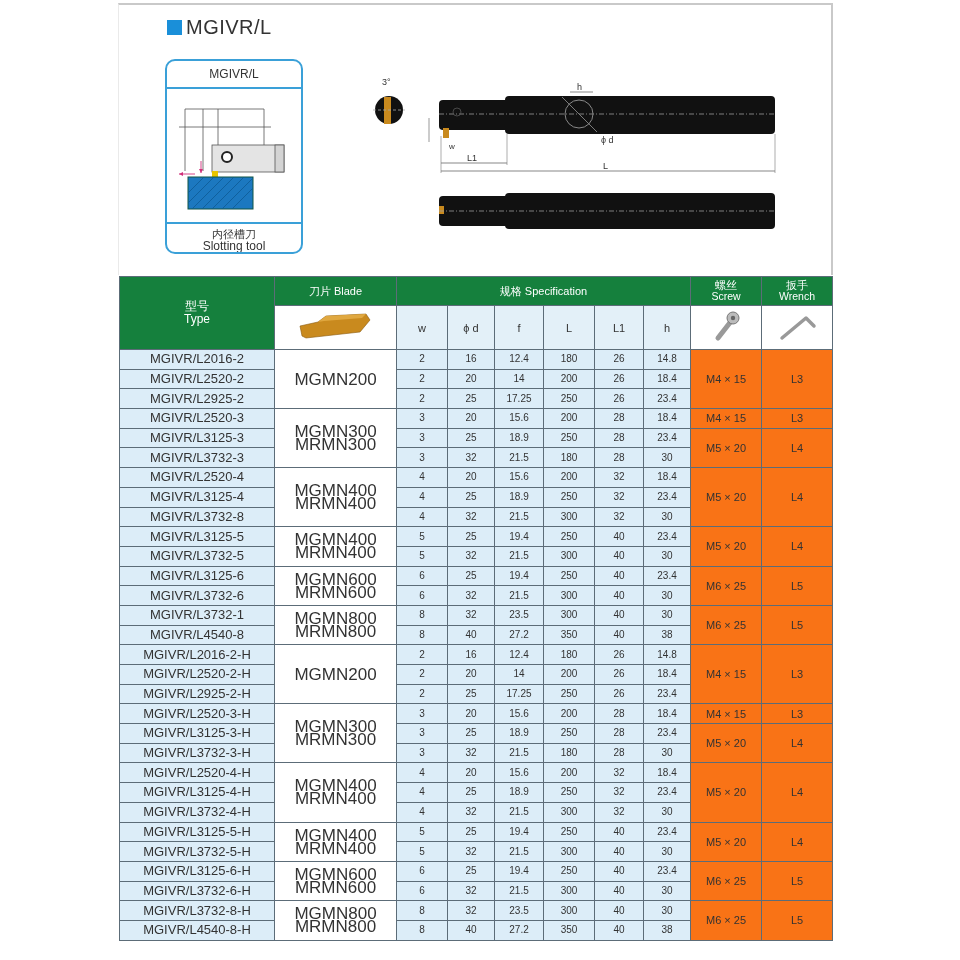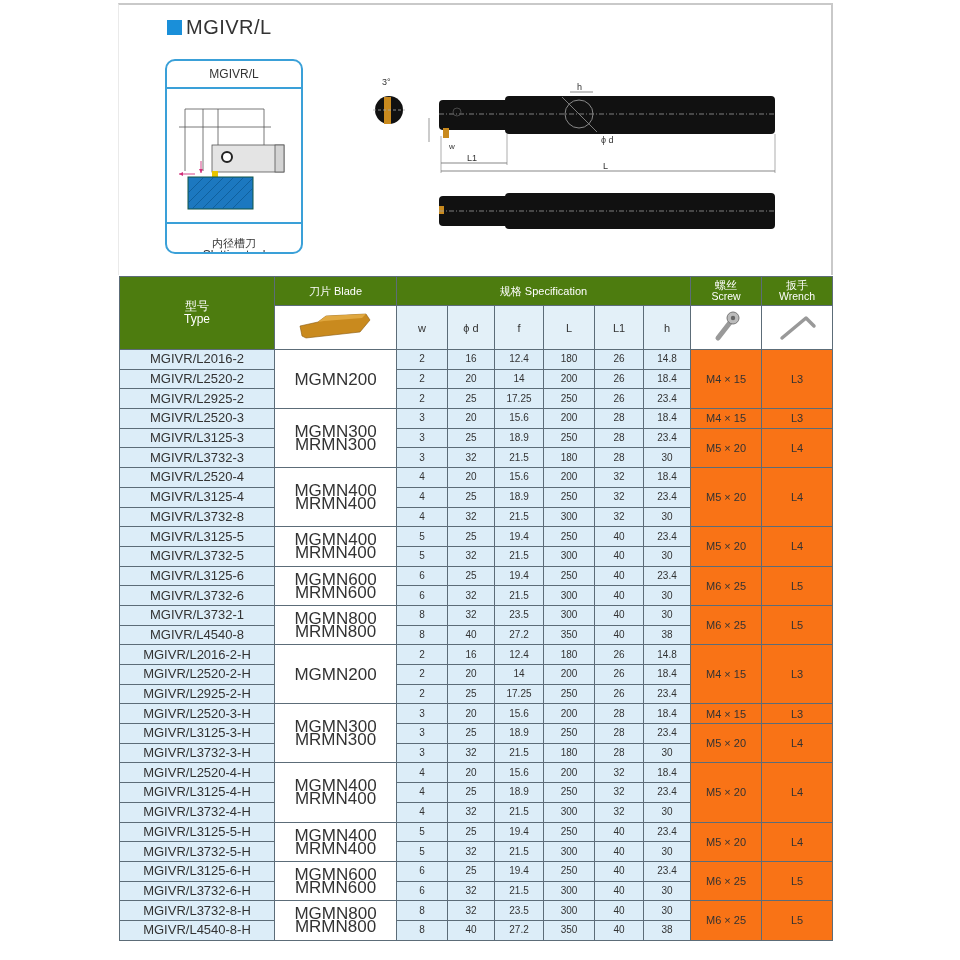--- a/index.html
+++ b/index.html
@@ -10,28 +10,28 @@
            border-top: 2px solid #c9c9c9; border-right: 2px solid #c9c9c9; border-left: 1px solid #eaeaea; }
 
   .title { position: absolute; left: 167px; top: 16px; display: flex; align-items: center; gap: 4px; }
   .title .sq { width: 15px; height: 15px; background: #1a8fd9; }
   .title span.t { font-size: 20px; color: #333; letter-spacing: 0.5px; }
 
   .card { position: absolute; left: 165px; top: 59px; width: 138px; height: 195px;
           border: 2px solid #3aa0d8; border-radius: 10px; background: #fff; overflow: hidden; }
   .card .head { height: 28px; border-bottom: 2px solid #3aa0d8; text-align: center; font-size: 12px; line-height: 27px; color: #333; }
   .card .pic { position: relative; height: 135px; border-bottom: 2px solid #3aa0d8; }
-  .card .foot { text-align: center; font-size: 11px; line-height: 12px; padding-top: 13px; color: #333; }
+  .card .foot { text-align: center; font-size: 11px; line-height: 12px; padding-top: 4px; color: #333; }
   .card .foot .en { font-size: 12px; }
 
   .tools { position: absolute; left: 365px; top: 70px; width: 420px; height: 170px; }
 
   table.spec { position: absolute; left: 119px; top: 276px; width: 713px; border-collapse: collapse; table-layout: fixed; font-size: 10px; }
   table.spec td, table.spec th { border: 1px solid #5c6c78; text-align: center; vertical-align: middle; color: #333; font-weight: normal; }
-  table.spec th { background: #4d7c0f; color: #fff; }
+  table.spec th { background: #15803d; color: #fff; }
   table.spec tr.h1 th { height: 29px; font-size: 11px; }
   table.spec tr.h2 td { height: 44px; background: #e3f0f8; font-size: 11px; }
   table.spec tr.h2 td.img { background: #fff; }
   table.spec tr.d td { height: 19.7px; padding: 0; line-height: 18px; }
   td.type { background: #dcedf8; font-size: 13px; }
   td.blade { background: #fff; font-size: 17px; line-height: 13px !important; }
   td.num { background: #dcedf8; }
   td.scr, td.wr { background: #f97316; font-size: 11px; }
   .hl { line-height: 11px; }
   .hl .en { font-size: 10.5px; }

